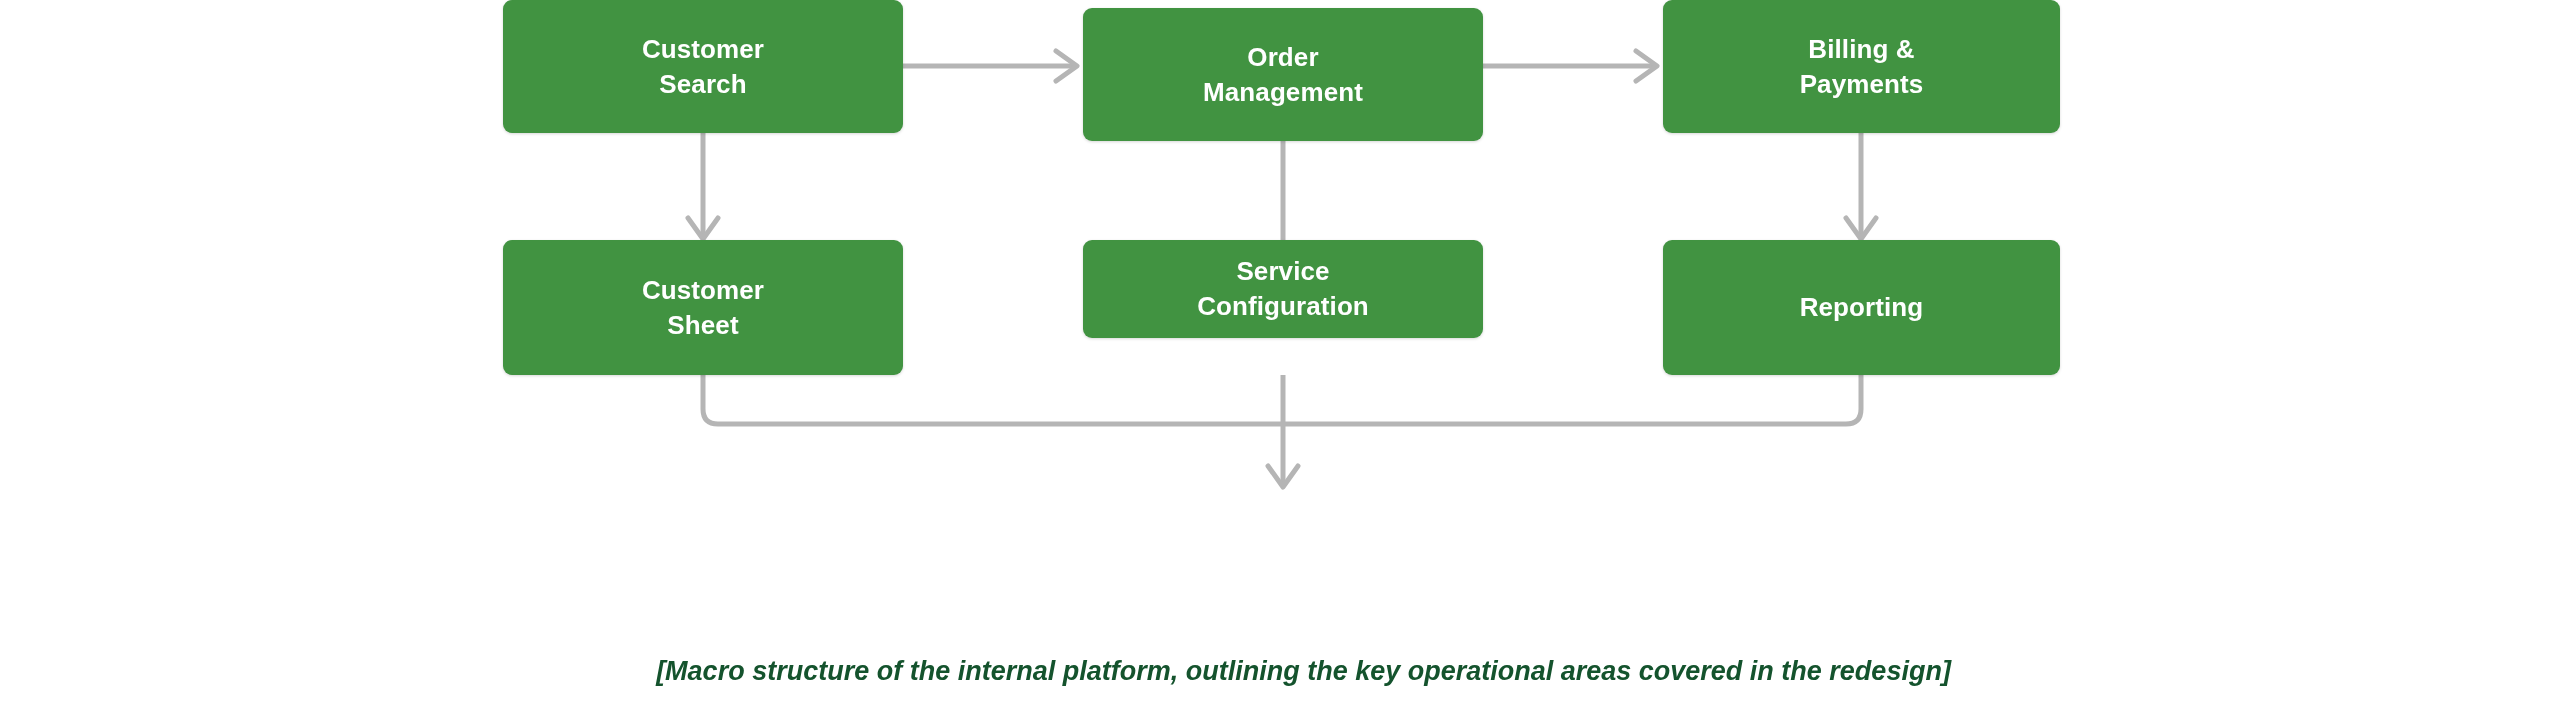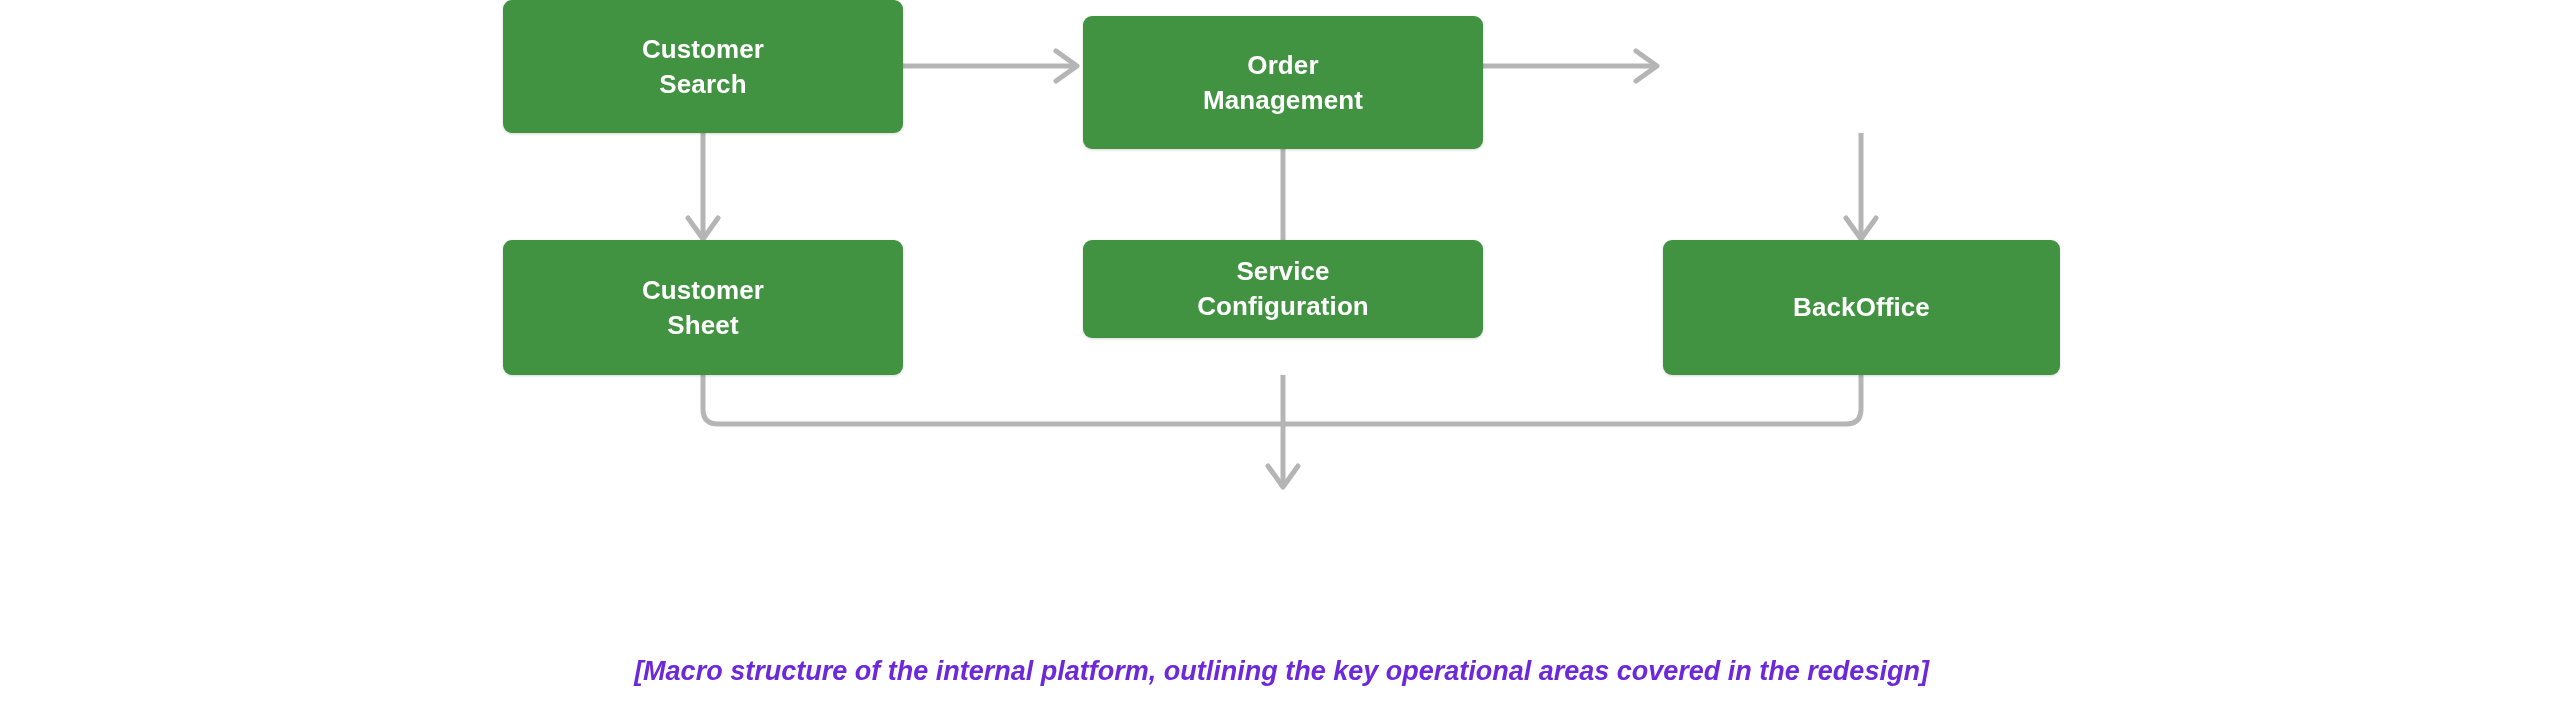--- a/index.html
+++ b/index.html
@@ -44,36 +44,36 @@
     font-family: "Liberation Sans", sans-serif;
     font-weight: bold;
     font-size: 26px;
     line-height: 1.33;
     letter-spacing: 0.1px;
     white-space: pre-line;
     padding: 0 14px;
   }
   
   #node-customer-search    { left: 503px;  top: 0px;   width: 400px;  height: 133px; }
-  #node-order-management   { left: 1083px; top: 16px;   width: 400px;  height: 133px; }
+  #node-order-management   { left: 1083px; top: 8px;   width: 400px;  height: 133px; }
   #node-billing-payments   { left: 1663px; top: 0px;   width: 397px;  height: 133px; }
   
   #node-customer-sheet     { left: 503px;  top: 240px; width: 400px;  height: 135px; }
   #node-service-config     { left: 1083px; top: 240px; width: 400px;  height: 98px; }
   #node-reporting          { left: 1663px; top: 240px; width: 397px;  height: 135px; }
   
   #node-backoffice         { left: 503px;  top: 487px; width: 1557px; height: 128px; }
 
   #caption {
     position: absolute;
-    left: 503px;
+    left: 525px;
     top: 655px;
     width: 1557px;
     text-align: center;
-    color: #6d28d9;
+    color: #14532d;
     font-family: "Liberation Sans", sans-serif;
     font-style: italic;
     font-weight: bold;
     font-size: 27px;
     line-height: 1.2;
     white-space: nowrap;
   }
 </style>
 </head>
 <body>
@@ -123,31 +123,35 @@
   <div class="node" id="node-customer-search">
     <span class="node-label">Customer
 Search</span>
   </div>
 
   <div class="node" id="node-order-management">
     <span class="node-label">Order
 Management</span>
   </div>
 
+  <div class="node" id="node-billing-payments">
+    <span class="node-label">Billing &amp;
+Payments</span>
+  </div>
 
   <div class="node" id="node-customer-sheet">
     <span class="node-label">Customer
 Sheet</span>
   </div>
 
   <div class="node" id="node-service-config">
     <span class="node-label">Service
 Configuration</span>
   </div>
 
   <div class="node" id="node-reporting">
-    <span class="node-label">BackOffice</span>
+    <span class="node-label">Reporting</span>
   </div>
 
 
   <div id="caption">[Macro structure of the internal platform, outlining the key operational areas covered in the redesign]</div>
 
 </div>
 
 </body></html>

